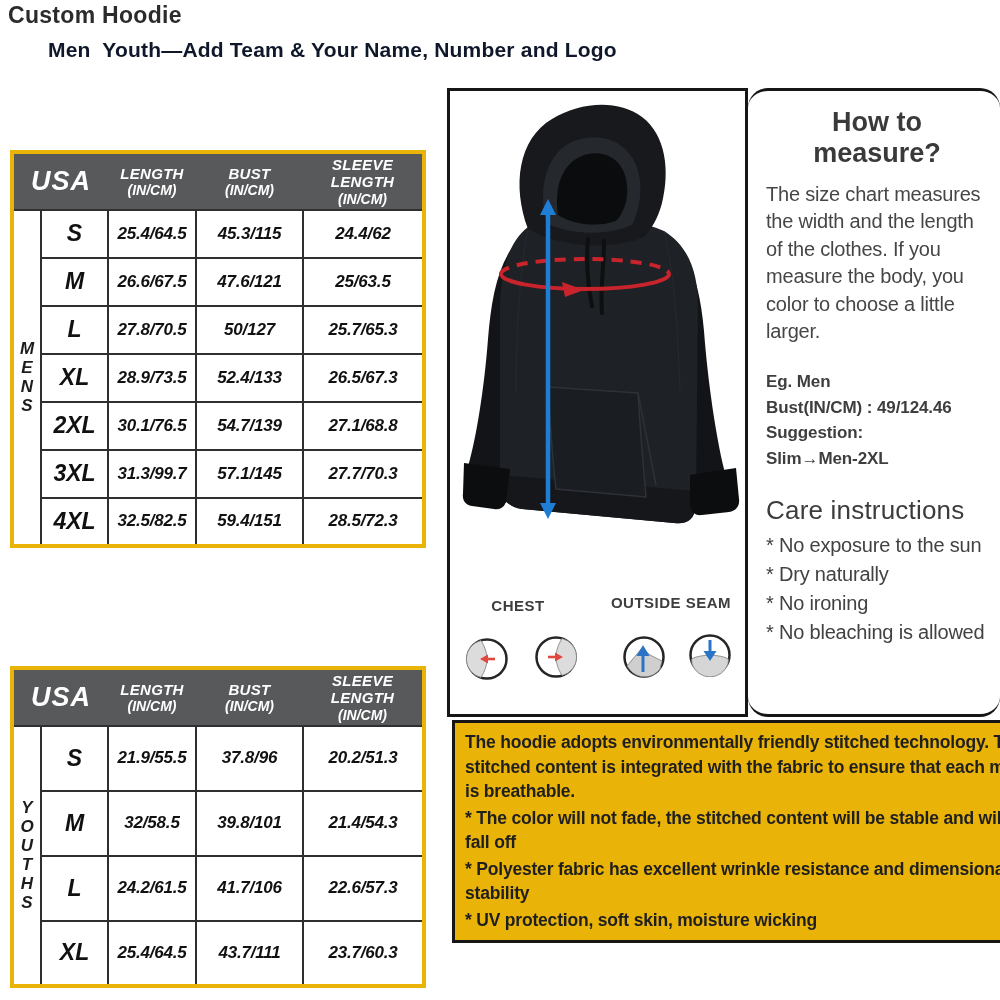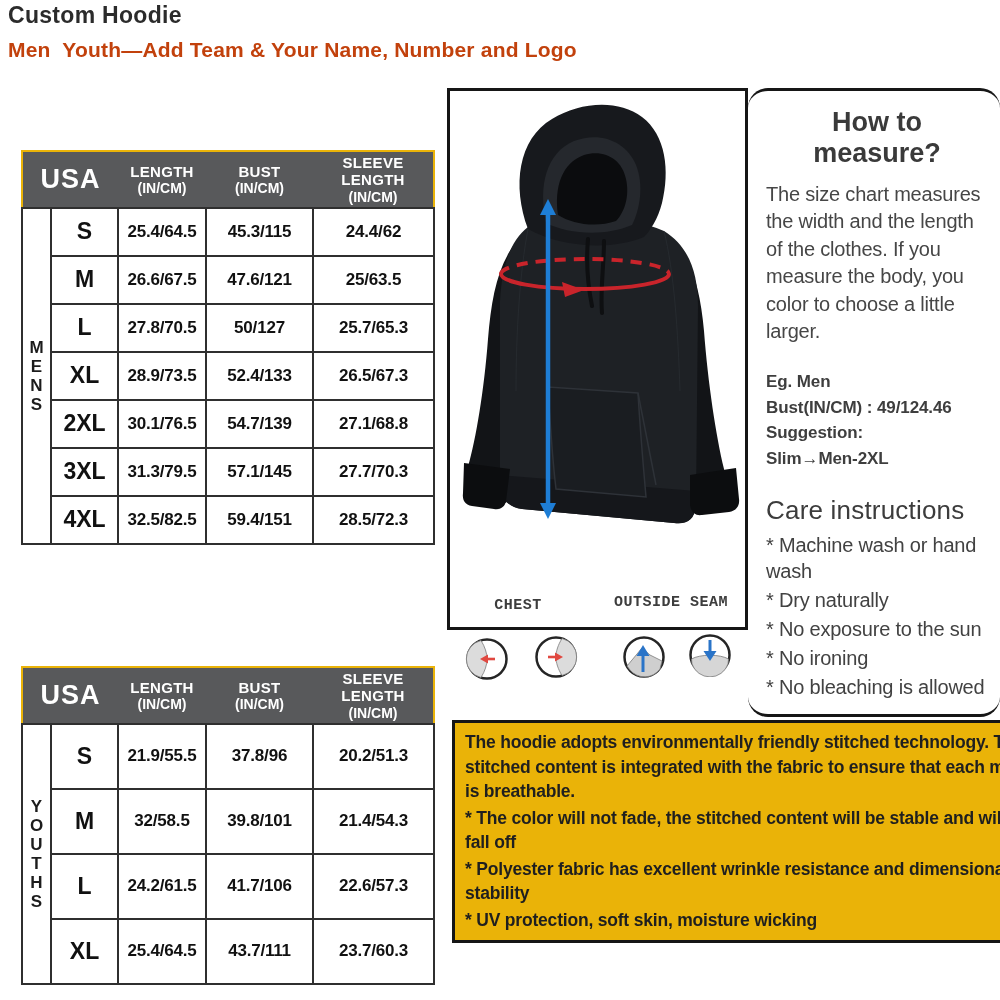--- a/index.html
+++ b/index.html
@@ -3,46 +3,46 @@
 <meta charset="utf-8">
 <style>
   html,body{margin:0;padding:0;background:#fff;}
   #canvas{
     position:relative;width:1000px;height:1000px;background:#fff;overflow:hidden;
     font-family:"Liberation Sans","DejaVu Sans",sans-serif;color:#2d2d2d;
   }
   
   .titles{position:absolute;left:8px;top:2px;}
   .t1{font-size:23px;font-weight:700;color:#2b2b2b;letter-spacing:.3px;}
-  .t2{font-size:21px;font-weight:600;color:#c2410c;margin-top:9px;letter-spacing:.2px;white-space:pre;}
+  .t2{font-size:21px;font-weight:600;color:#0f172a;margin-top:9px;letter-spacing:.2px;white-space:pre;margin-left:40px;}
   
   table.size-table{
-    position:absolute;left:21px;border-collapse:collapse;table-layout:fixed;
-    border:2px solid #eab308;background:#fff;
+    position:absolute;left:10px;border-collapse:collapse;table-layout:fixed;
+    border:4px solid #eab308;background:#fff;font-style:italic;
   }
   table.mens{top:150px;}
   table.youths{top:666px;}
   .size-table th{
     background:#58595b;color:#fff;border:0;padding:2px 0;text-align:center;vertical-align:middle;
   }
   .size-table th.corner{font-size:27px;font-weight:700;letter-spacing:1px;}
   .size-table .col-main{font-size:15px;font-weight:700;letter-spacing:.3px;line-height:1.15;}
   .size-table .col-sub{font-size:14px;font-weight:700;line-height:1.15;}
   .size-table thead tr{height:56px;}
   table.mens tbody tr{height:48px;}
   table.youths tbody tr{height:65px;}
   .size-table td{border:2px solid #2f2f2f;text-align:center;vertical-align:middle;background:#fff;}
   .size-table td.group-cell{border-right:2px solid #2f2f2f;}
   .vstack{display:flex;flex-direction:column;align-items:center;justify-content:center;}
   .vstack span{font-size:17px;font-weight:700;line-height:1.12;color:#1c1c1c;}
   .size-table td.size-cell{font-size:23px;font-weight:700;color:#111;}
   .size-table td.val-cell{font-size:17px;font-weight:700;color:#111;letter-spacing:-.2px;text-align:center;}
   
   .panel{position:absolute;box-sizing:border-box;background:#fff;}
-  .panel.mid{left:447px;top:88px;width:301px;height:542px;border:3px solid #161616;font-family:Liberation Mono, monospace;}
+  .panel.mid{left:447px;top:88px;width:301px;height:629px;border:3px solid #161616;}
   .panel.right{left:748px;top:88px;width:252px;height:629px;border-top:3px solid #161616;border-bottom:3px solid #161616;padding:10px 12px 0 18px;border-radius:20px;}
   
   .hoodie-svg{position:absolute;left:0;top:0;}
   .diag-label{position:absolute;font-size:15px;font-weight:700;color:#3d3d3d;letter-spacing:.5px;text-align:center;}
   .diag-label.chest{left:18px;top:506px;width:100px;}
   .diag-label.seam{left:150px;top:503px;width:142px;}
   .micon{position:absolute;width:44px;height:44px;}
   .micon.i1{left:15px;top:546px;}
   .micon.i2{left:84px;top:544px;}
   .micon.i3{left:172px;top:544px;}
@@ -131,21 +131,21 @@
           <td class="val-cell">26.5/67.3</td>
         </tr>
         <tr>
           <td class="size-cell">2XL</td>
           <td class="val-cell">30.1/76.5</td>
           <td class="val-cell">54.7/139</td>
           <td class="val-cell">27.1/68.8</td>
         </tr>
         <tr>
           <td class="size-cell">3XL</td>
-          <td class="val-cell">31.3/79.5</td>
+          <td class="val-cell">31.3/99.7</td>
           <td class="val-cell">57.1/145</td>
           <td class="val-cell">27.7/70.3</td>
         </tr>
         <tr>
           <td class="size-cell">4XL</td>
           <td class="val-cell">32.5/82.5</td>
           <td class="val-cell">59.4/151</td>
           <td class="val-cell">28.5/72.3</td>
         </tr>
       </tbody>
@@ -288,23 +288,22 @@
     <div class="h2m-title">How to measure?</div>
     <div class="h2m-intro">The size chart measures the width and the length of the clothes.  If you measure the body, you color to choose a little larger.</div>
     <div class="h2m-example">
         <div class="ex-line">Eg. Men</div>
         <div class="ex-line">Bust(IN/CM) : 49/124.46</div>
         <div class="ex-line">Suggestion:</div>
         <div class="ex-line">Slim→Men-2XL</div>
       </div>
     <div class="care-title">Care instructions</div>
     <div class="care-list">
-        <div class="care-line">* Machine wash or hand wash</div>
+        <div class="care-line">* No exposure to the sun</div>
         <div class="care-line">* Dry naturally</div>
-        <div class="care-line">* No exposure to the sun</div>
         <div class="care-line">* No ironing</div>
         <div class="care-line">* No bleaching is allowed</div>
       </div>
   </div>
 
   <div class="desc-box">
       <div class="desc-line">The hoodie adopts environmentally friendly stitched technology. The stitched content is integrated with the fabric to ensure that each mesh is breathable.</div>
       <div class="desc-line">* The color will not fade, the stitched content will be stable and will not fall off</div>
       <div class="desc-line">* Polyester fabric has excellent wrinkle resistance and dimensional stability</div>
       <div class="desc-line">* UV protection, soft skin, moisture wicking</div>

